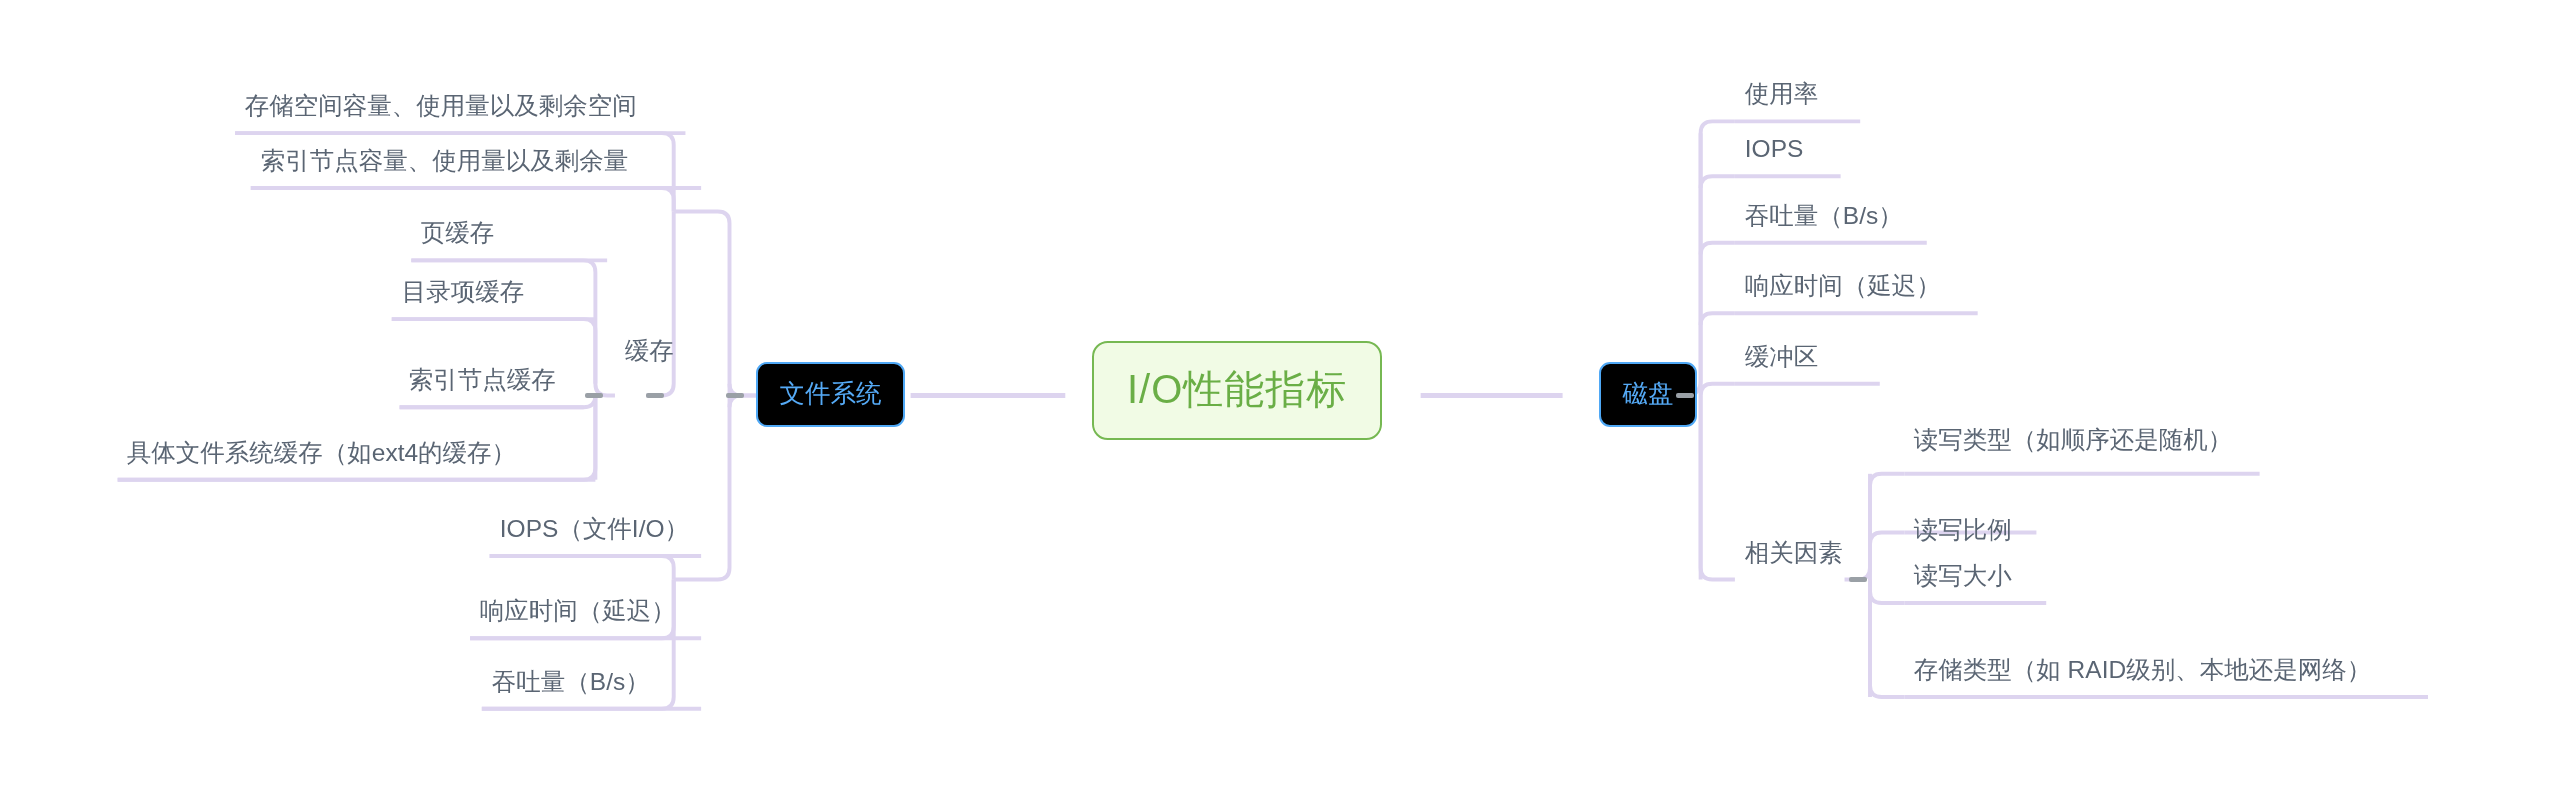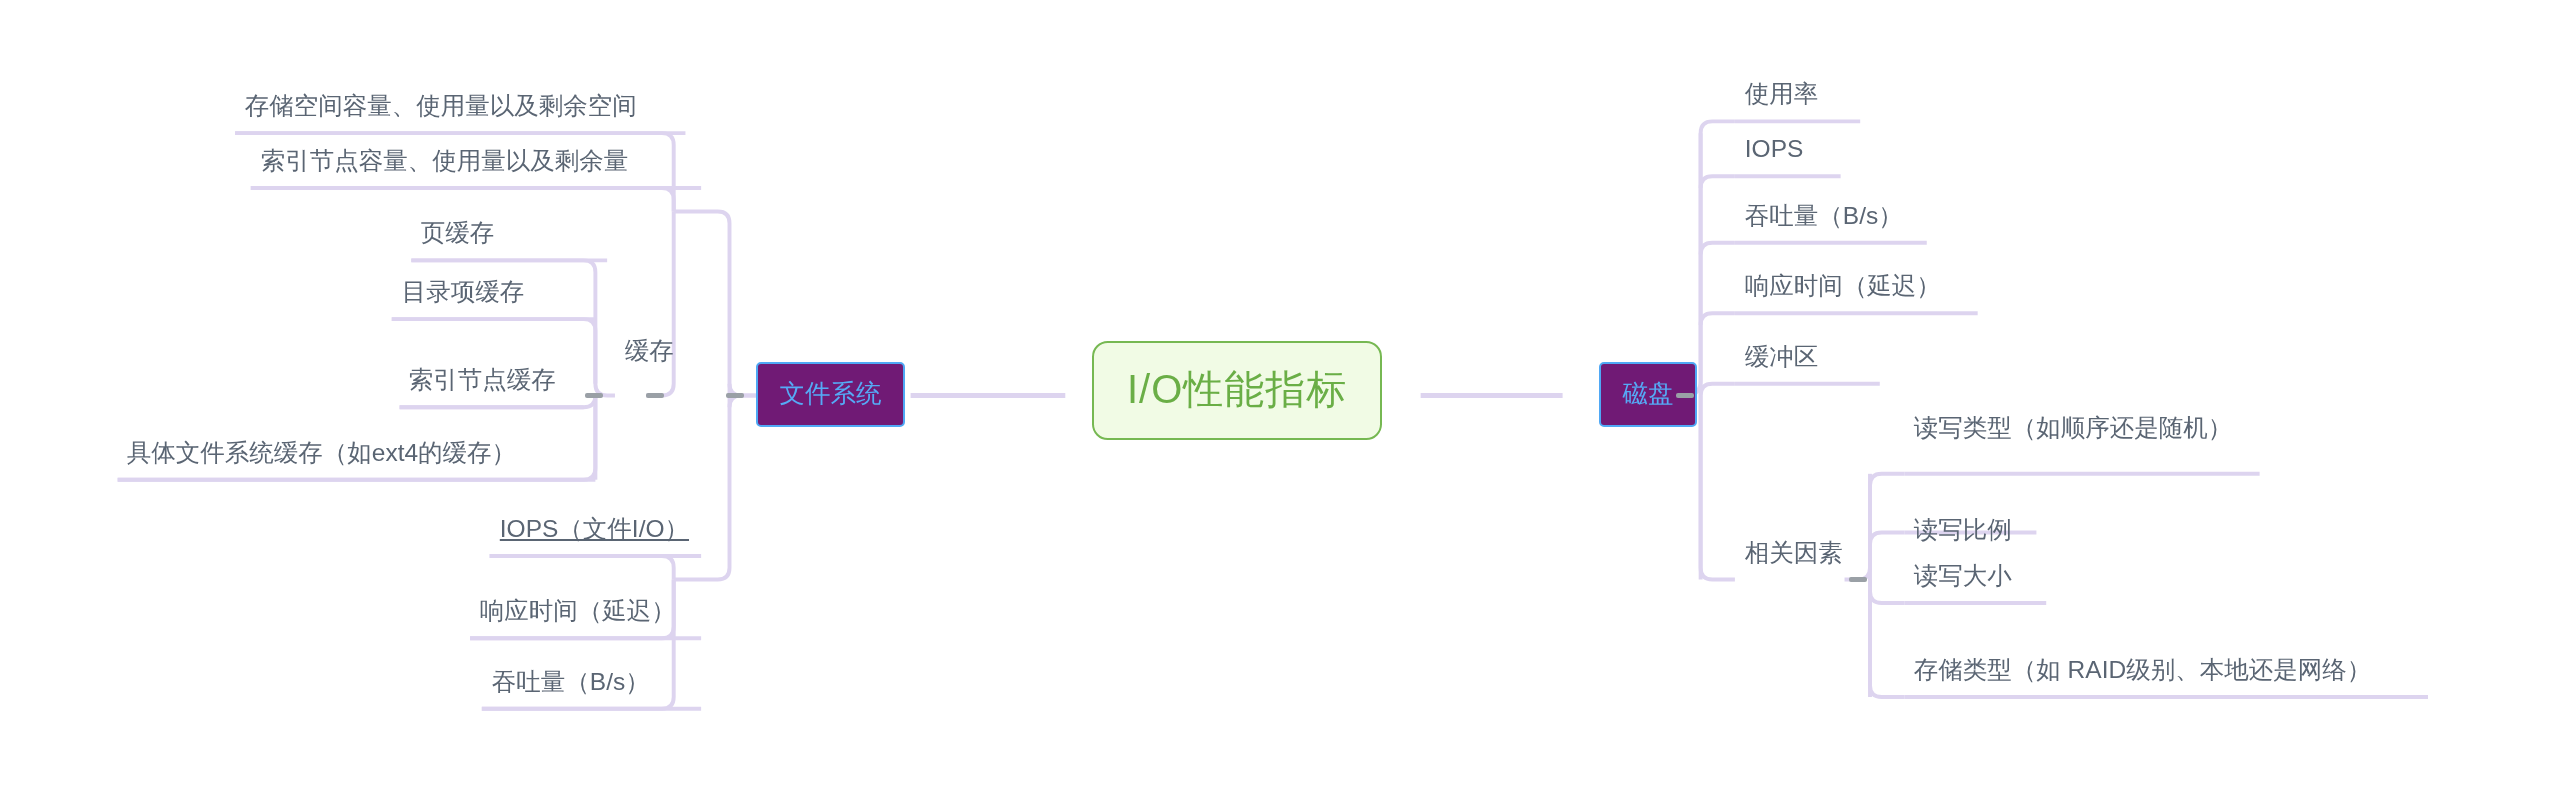--- a/index.html
+++ b/index.html
@@ -41,22 +41,22 @@
     color: #6aae46;
     font-size: 40px;
     line-height: 1;
     padding: 25.5px 33px 29px 33px;
     letter-spacing: 1px;
     margin-left: 27px;
   }
   
   .node.branch {
     border: 2px solid #4fa8f5;
-    background: #701a75;
-    border-radius: 5px;
+    background: #000000;
+    border-radius: 11px;
     color: #55aaf6;
     font-size: 25.5px;
     line-height: 1;
     padding: 16.6px 21.5px 18.6px 21.5px;
   }
   
   .node.leaf {
     color: #5a6573;
     font-size: 24.5px;
     line-height: 1;
@@ -182,21 +182,21 @@
   </div>
 
   <div class="node leaf" style="left:399px; top:362px;">
     <span>索引节点缓存</span>
   </div>
 
   <div class="node leaf" style="left:117px; top:435px;">
     <span>具体文件系统缓存（如ext4的缓存）</span>
   </div>
 
-  <div class="node leaf" style="left:490px; top:511px;text-decoration:underline;">
+  <div class="node leaf" style="left:490px; top:511px;">
     <span>IOPS（文件I/O）</span>
   </div>
 
   <div class="node leaf" style="left:470px; top:593px;">
     <span>响应时间（延迟）</span>
   </div>
 
   <div class="node leaf" style="left:482px; top:664px;">
     <span>吞吐量（B/s）</span>
   </div>
@@ -219,21 +219,21 @@
 
   <div class="node leaf" style="left:1735px; top:339px;">
     <span>缓冲区</span>
   </div>
 
   <div class="node leaf plain" style="left:1735px; top:535px;">
     <span>相关因素</span>
   </div>
   <div class="toggle" style="left:1849px; top:577px;"></div>
 
-  <div class="node leaf" style="left:1904px; top:410px;">
+  <div class="node leaf" style="left:1904px; top:422px;">
     <span>读写类型（如顺序还是随机）</span>
   </div>
 
   <div class="node leaf" style="left:1904px; top:512px;">
     <span>读写比例</span>
   </div>
 
   <div class="node leaf" style="left:1904px; top:558px;">
     <span>读写大小</span>
   </div>

